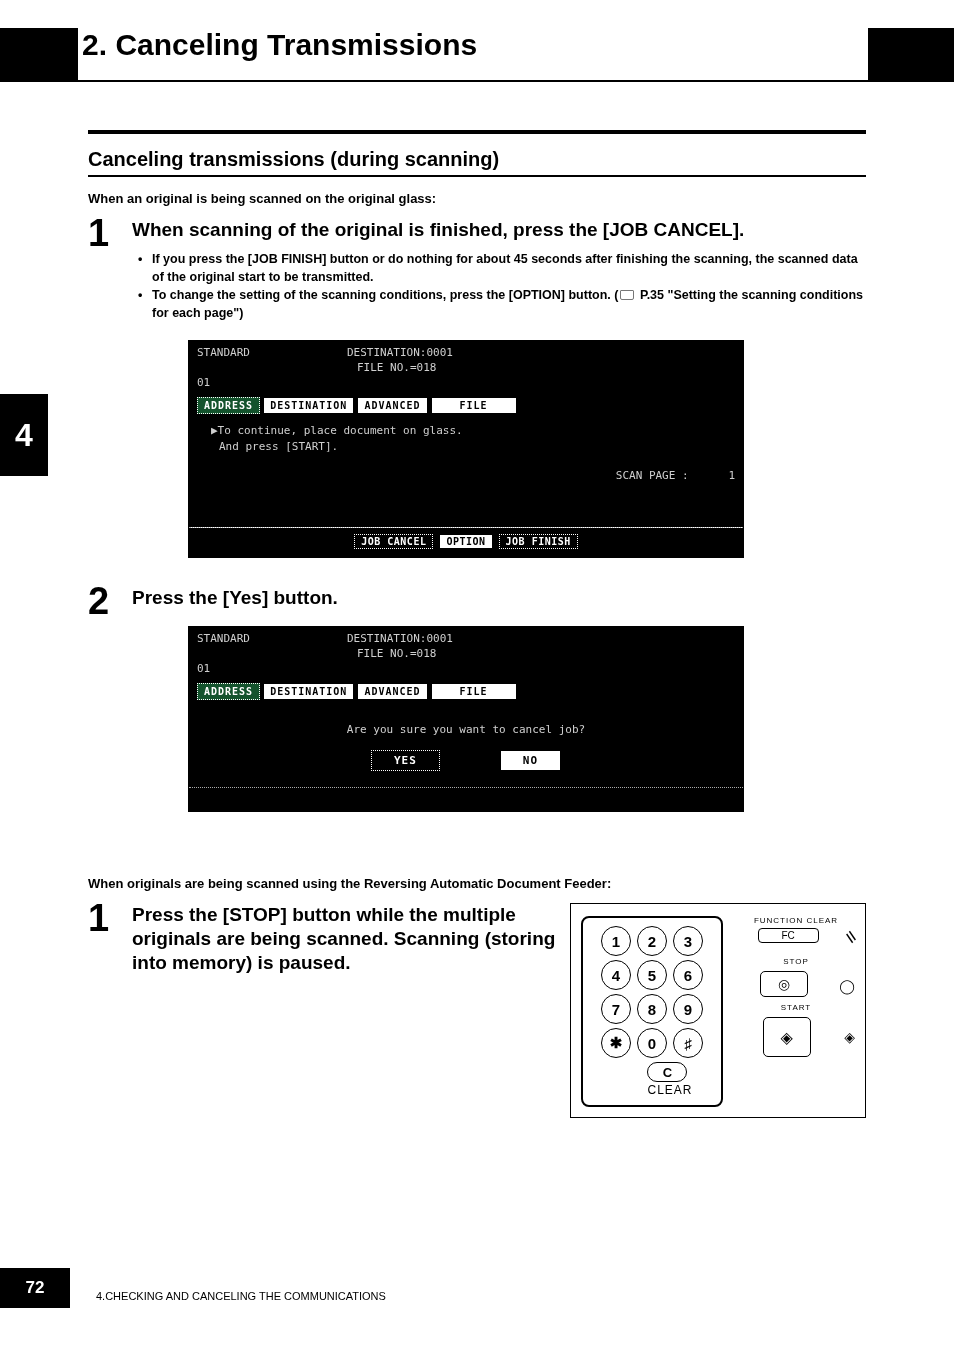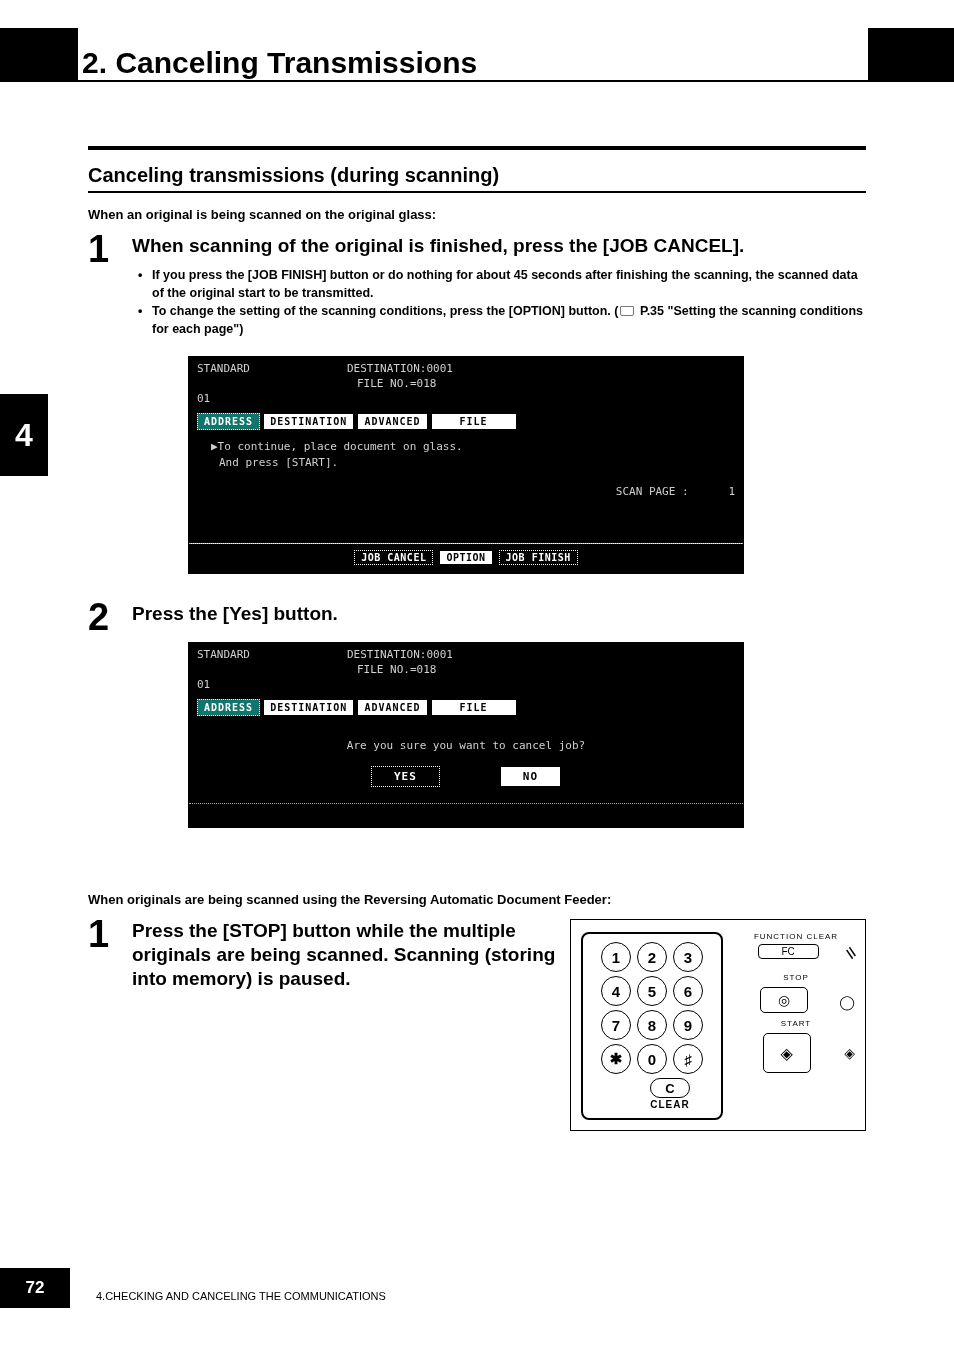--- a/index.html
+++ b/index.html
@@ -20,21 +20,21 @@
     background: #000;
   }
   .header-inner {
     position: absolute;
     top: 28px;
     left: 78px;
     width: 790px;
     height: 54px;
     background: #fff;
     display: flex;
-    align-items: flex-end;
+    align-items: flex-start;
     border-bottom: 2px solid #000;
   }
   .chapter-title {
     font-size: 30px;
     font-weight: bold;
     padding-left: 4px;
   }
   .side-tab {
     position: absolute;
     left: 0;
@@ -45,21 +45,21 @@
     color: #fff;
     display: flex;
     align-items: center;
     justify-content: center;
     font-size: 32px;
     font-weight: bold;
   }
   .content {
     position: absolute;
     left: 88px;
-    top: 146px;
+    top: 130px;
     width: 778px;
   }
   .section-title {
     font-size: 20px;
     font-weight: bold;
     border-bottom: 2px solid #000;
     padding-bottom: 4px;
     margin-bottom: 14px;
   }
   .lead-text {
@@ -130,21 +130,21 @@
     margin-top: 6px;
   }
   .lcd-tab {
     border: 1px dotted #fff;
     padding: 1px 6px;
     font-weight: bold;
     font-size: 10px;
     letter-spacing: 1px;
     color:#fff;
   }
-  .lcd-tab.dark { background:#0f766e; color:#fff;}
+  .lcd-tab.dark { background:#14532d; color:#fff;}
   .lcd-tab.light { background:#fff; color:#000; border:1px solid #000; }
   .lcd-mid {
     background: #000;
     padding: 4px 8px 18px 8px;
     color: #cfcfcf;
     line-height: 1.4;
   }
   .lcd-mid .center { text-align: right; margin-top: 14px; }
   .lcd-sep { border-top: 1px dotted #aaa; height:0; }
   .lcd-bottom {
@@ -201,21 +201,21 @@
     width: 142px;
     text-align:center;
   }
   .numpad-row { display:flex; justify-content:center; gap: 6px; margin-bottom: 4px;}
   .key {
     width: 30px; height: 30px; border:1.5px solid #000; border-radius:50%;
     display:flex; align-items:center; justify-content:center;
     font-size:15px; font-weight:bold;
   }
   .key.small { width:26px; height:20px; border-radius:12px; font-size:13px; }
-  .clear-label { font-size:10px; letter-spacing:1px; margin-top:1px;font-weight:bold;}
+  .clear-label { font-size:12px; letter-spacing:1px; margin-top:1px;}
   .side-btns { flex:1; text-align:center; font-size:9px; }
   .fn-label { letter-spacing:1px; margin-bottom:3px; font-size:8px;}
   .fc-box { border:1.5px solid #000; border-radius:4px; width:61px; margin:0 auto 2px auto; font-size:10px; padding:1px 0; }
   .stop-box {
     border:1.5px solid #000; border-radius:5px; width:48px; height:26px;
     margin:2px auto 6px auto; display:flex; align-items:center; justify-content:center;
     font-size:14px;
   }
   .start-box {
     border:1.5px solid #000; border-radius:5px; width:48px; height:40px;

